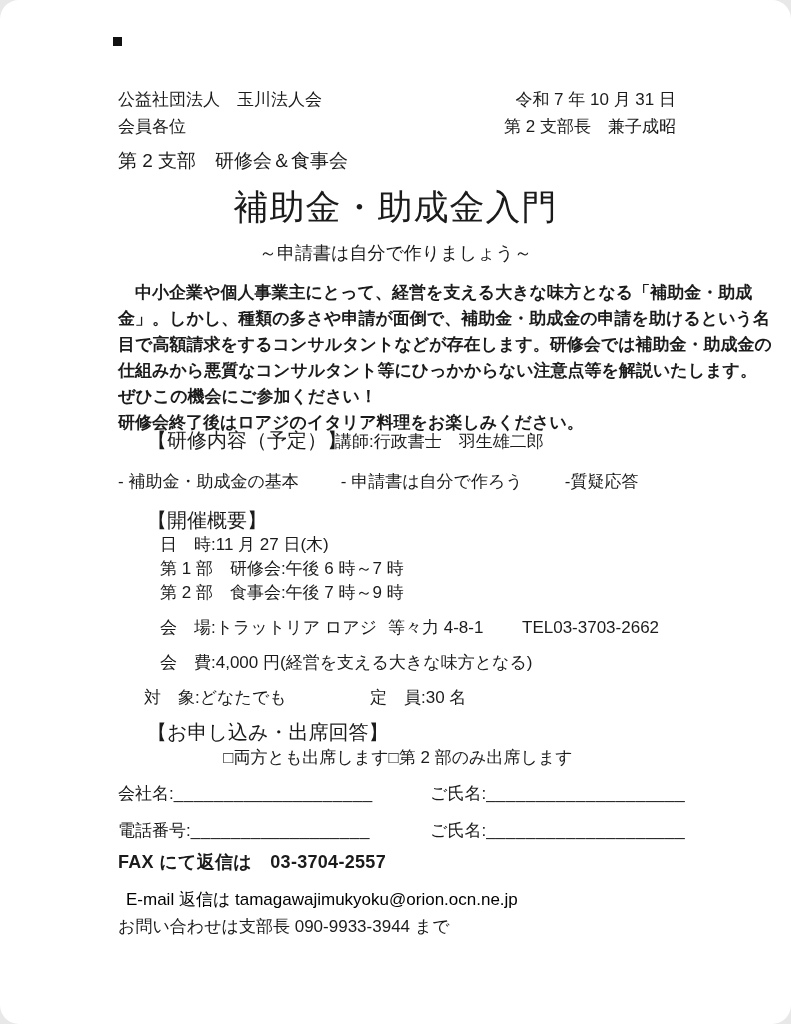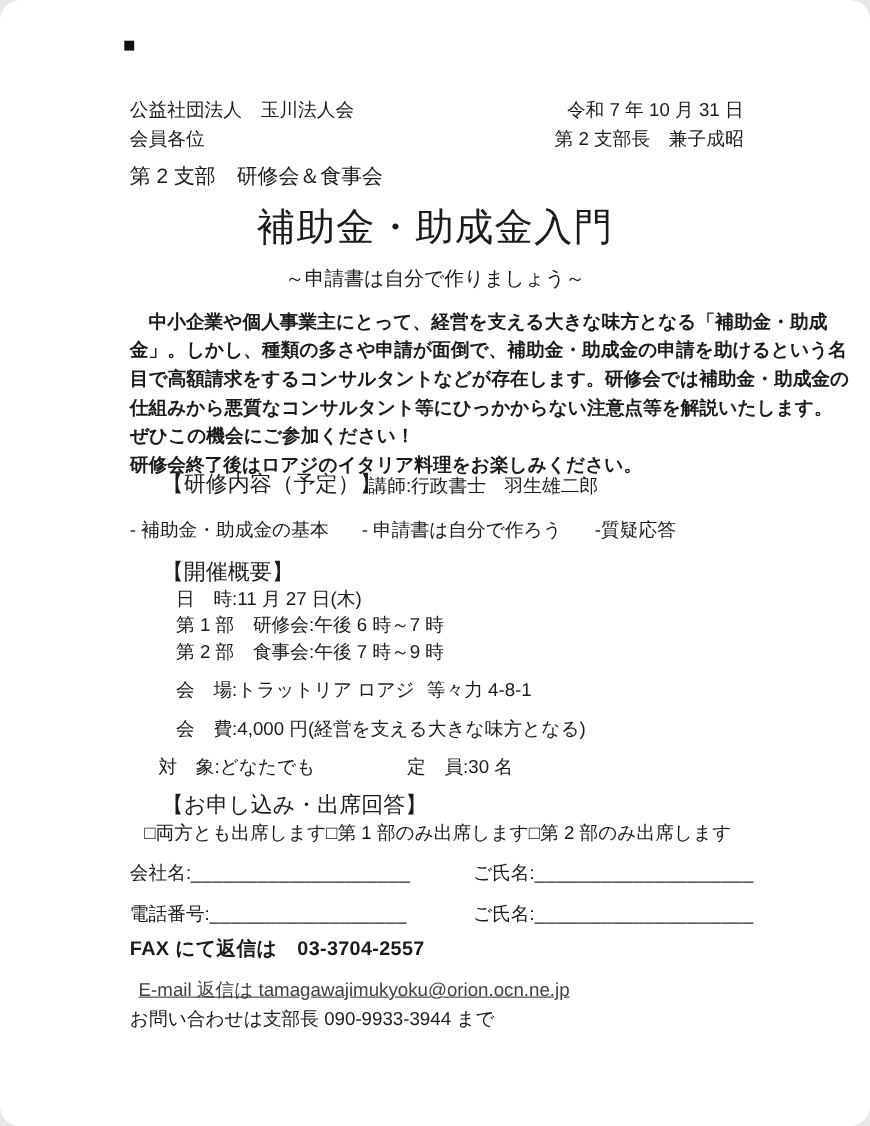--- a/index.html
+++ b/index.html
@@ -23,25 +23,25 @@
     position:absolute;top:184px;left:0;width:100%;
     text-align:center;font-size:35px;line-height:46px;
     font-weight:500;letter-spacing:1px;
   }
   .doc-subtitle{
     position:absolute;top:241px;left:0;width:100%;
     text-align:center;font-size:18px;line-height:24px;
   }
   .intro{position:absolute;top:280px;left:118px;width:566px;font-weight:bold;}
   .intro div{font-size:17px;line-height:26px;white-space:nowrap;}
-  .topics{position:absolute;top:470px;left:118px;display:flex;gap:30px;font-size:17px;}
+  .topics{position:absolute;top:470px;left:118px;display:flex;gap:42px;font-size:17px;}
   .options{position:absolute;top:746px;left:130px;width:536px;display:flex;justify-content:center;font-size:17px;}
   .fieldline{letter-spacing:0.5px;}
   .fax-line{font-size:18px;font-weight:700;letter-spacing:0.3px;}
-  .email-link{color:#404040;text-decoration:underline;cursor:pointer;}
+  .email-link{color:#000000;cursor:pointer;}
 </style>
 </head>
 <body>
 
 <div class="page">
 
   <div class="artifact-square"></div>
 
   <div class="abs fs17" style="top:88px;left:118px;">公益社団法人　玉川法人会</div>
   <div class="abs fs17" style="top:115px;left:118px;">会員各位</div>
@@ -71,31 +71,31 @@
     <span>-質疑応答</span>
   </div>
 
   <div class="abs fs18" style="top:508px;left:118px;">【開催概要】</div>
   <div class="abs fs17" style="top:533px;left:160px;">日　時:11 月 27 日(木)</div>
   <div class="abs fs17" style="top:557px;left:160px;">第 1 部　研修会:午後 6 時～7 時</div>
   <div class="abs fs17" style="top:581px;left:160px;">第 2 部　食事会:午後 7 時～9 時</div>
 
   <div class="abs fs17" style="top:616px;left:160px;">会　場:トラットリア ロアジ</div>
   <div class="abs fs17" style="top:616px;left:388px;">等々力 4-8-1</div>
+  <div class="abs fs17" style="top:616px;left:522px;">TEL03-3703-2662</div>
 
   <div class="abs fs17" style="top:651px;left:160px;">会　費:4,000 円(経営を支える大きな味方となる)</div>
 
   <div class="abs fs17" style="top:686px;left:144px;">対　象:どなたでも</div>
   <div class="abs fs17" style="top:686px;left:370px;">定　員:30 名</div>
 
   <div class="abs fs18" style="top:720px;left:118px;">【お申し込み・出席回答】</div>
 
   <div class="options">
     <span>□両方とも出席します</span>
-    <span>□第 1 部のみ出席します</span>
     <span>□第 2 部のみ出席します</span>
   </div>
 
   <div class="abs fs17" style="top:782px;left:118px;">
     <span>会社名:</span><span class="fieldline">____________________</span>
   </div>
   <div class="abs fs17" style="top:782px;left:430px;">
     <span>ご氏名:</span><span class="fieldline">____________________</span>
   </div>
   <div class="abs fs17" style="top:819px;left:118px;">

